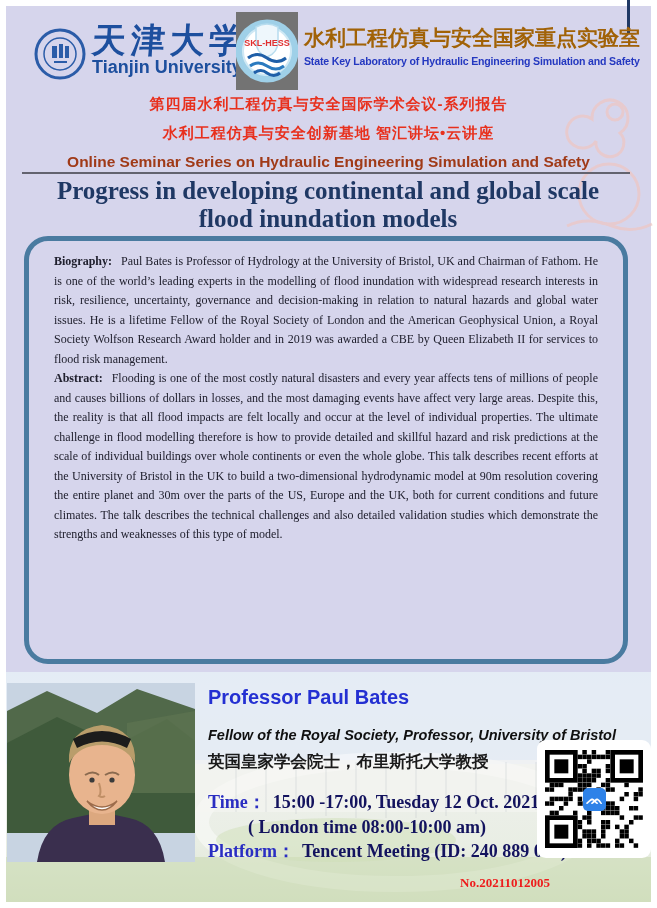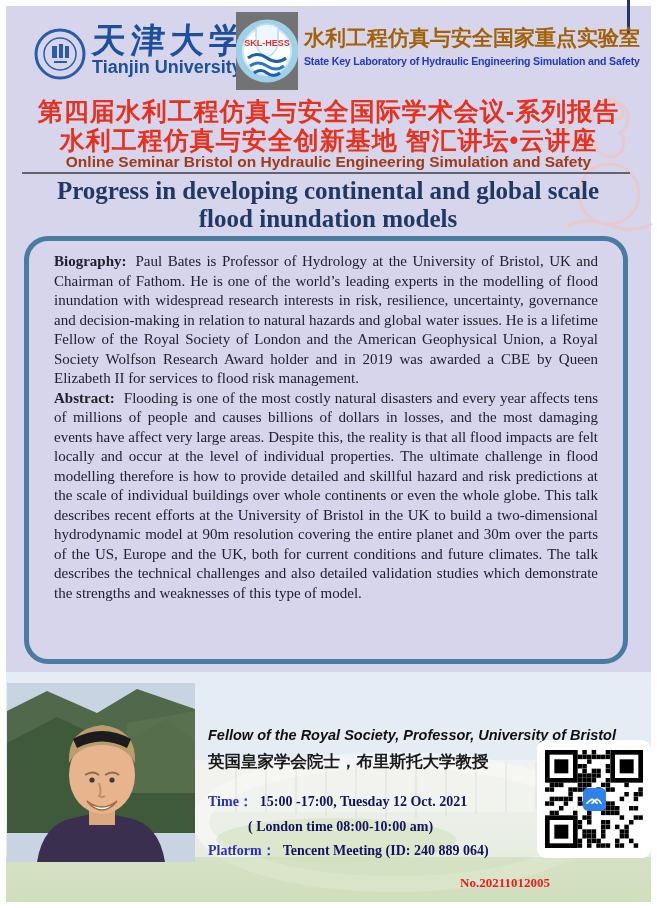--- a/index.html
+++ b/index.html
@@ -41,21 +41,21 @@
     position: absolute; left: 304px; top: 55px; width: 360px;
     font-family: "Liberation Sans", sans-serif;
     font-size: 11.5px; font-weight: bold; color: #2438c0;
     white-space: nowrap; transform: scaleX(0.92); transform-origin: left top;
     letter-spacing: -0.2px; line-height: 13px;
   }
   
   .series-cn-1, .series-cn-2 {
     position: absolute; left: 6px; width: 645px; text-align: center;
     font-family: "Liberation Sans", sans-serif;
-    font-size: 25px; font-weight: bold; color: #e8301d; letter-spacing: 1px;
+    font-size: 15px; font-weight: bold; color: #e8301d; letter-spacing: 1px;
     white-space: nowrap;
   }
   .series-cn-1 { top: 95px; }
   .series-cn-2 { top: 124px; }
   .series-en {
     position: absolute; left: 6px; top: 153px; width: 645px; text-align: center;
     font-family: "Liberation Sans", sans-serif;
     font-size: 15.5px; font-weight: bold; color: #a03a18; white-space: nowrap;
   }
   .separator {
@@ -68,21 +68,21 @@
     text-align: center; font-size: 25px; font-weight: bold;
     color: #1f3864; line-height: 28px;
   }
   
   .info-box {
     position: absolute; left: 24px; top: 236px; width: 604px; height: 428px;
     border: 5px solid #4a7ba0; border-radius: 24px;
     padding: 11px 25px; overflow: hidden;
   }
   .info-box p {
-    font-size: 15px; line-height: 19.5px; color: #20202e;
+    font-size: 12px; line-height: 19.5px; color: #20202e;
     text-align: justify;
   }
   .plabel { font-weight: bold; margin-right: 9px; }
   
   .cloud-motif { position: absolute; left: 537px; top: 64px; width: 120px; height: 180px; pointer-events: none; }
   .corner-tick { position: absolute; left: 627px; top: 0; width: 3px; height: 34px; background: #1f3864; }
   
   .bottom-area {
     position: absolute; left: 6px; top: 672px; width: 645px; height: 230px;
     background: linear-gradient(180deg, #e7edf6 0%, #eef0ec 45%, #e9eee4 75%, #dbe5cf 100%);
@@ -103,21 +103,21 @@
     font-size: 14.5px; font-weight: bold; font-style: italic; color: #101010;
     white-space: nowrap;
   }
   .speaker-title-cn {
     position: absolute; left: 208px; top: 751px; width: 340px;
     font-size: 16.5px; font-weight: bold; color: #1a1a1a;
     white-space: nowrap;
   }
   .details {
     position: absolute; left: 208px; top: 790px; width: 360px;
-    font-size: 14px; font-weight: bold; line-height: 24.5px; white-space: nowrap;
+    font-size: 18px; font-weight: bold; line-height: 24.5px; white-space: nowrap;
   }
   .dlabel { color: #2a2ec2; margin-right: 7px; }
   .dvalue { color: #13135e; }
   .dnote  { padding-left: 40px; }
   .qr-wrap {
     position: absolute; left: 537px; top: 740px; width: 114px; height: 118px;
     background: #ffffff; border-radius: 9px;
   }
   .qr-wrap svg { position: absolute; left: 8px; top: 10px; }
   .qr-icon {
@@ -195,21 +195,21 @@
         <path d="M14 54 q8 -6 17 0 q9 6 17 0" stroke="#2a7abf"></path>
         <path d="M18 61 q7 -5 13 0 q7 5 13 0" stroke="#1f5fa8"></path>
       </g>
     </svg>
   </div>
   <div class="lab-cn">水利工程仿真与安全国家重点实验室</div>
   <div class="lab-en">State Key Laboratory of Hydraulic Engineering Simulation and Safety</div>
 
   <div class="series-cn-1">第四届水利工程仿真与安全国际学术会议-系列报告</div>
   <div class="series-cn-2">水利工程仿真与安全创新基地  智汇讲坛•云讲座</div>
-  <div class="series-en">Online Seminar Bristol on Hydraulic Engineering Simulation and Safety</div>
+  <div class="series-en">Online Seminar Series on Hydraulic Engineering Simulation and Safety</div>
   <div class="separator"></div>
 
   <div class="talk-title">Progress in developing continental and global scale flood inundation models</div>
 
   <div class="info-box">
     <p><span class="plabel">Biography:</span><span>Paul Bates is Professor of Hydrology at the University of Bristol, UK and Chairman of Fathom. He is one of the world’s leading experts in the modelling of flood inundation with widespread research interests in risk, resilience, uncertainty, governance and decision-making in relation to natural hazards and global water issues. He is a lifetime Fellow of the Royal Society of London and the American Geophysical Union, a Royal Society Wolfson Research Award holder and in 2019 was awarded a CBE by Queen Elizabeth II for services to flood risk management.</span></p>
     <p><span class="plabel">Abstract:</span><span>Flooding is one of the most costly natural disasters and every year affects tens of millions of people and causes billions of dollars in losses, and the most damaging events have affect very large areas.  Despite this, the reality is that all flood impacts are felt locally and occur at the level of individual properties. The ultimate challenge in flood modelling therefore is how to provide detailed and skillful hazard and risk predictions at the scale of individual buildings over whole continents or even the whole globe.  This talk describes recent efforts at the University of Bristol in the UK to build a two-dimensional hydrodynamic model at 90m resolution covering the entire planet and 30m over the parts of the US, Europe and the UK, both for current conditions and future climates. The talk describes the technical challenges and also detailed validation studies which demonstrate the strengths and weaknesses of this type of model.</span></p>
   </div>
 
   <div class="speaker-photo">
@@ -229,20 +229,21 @@
 
       <path d="M78 92 q8 -5 14 0" stroke="#8a6a4f" stroke-width="2" fill="none"></path>
       <path d="M98 92 q8 -5 14 0" stroke="#8a6a4f" stroke-width="2" fill="none"></path>
       <circle cx="85" cy="97" r="2.6" fill="#3b3b3b"></circle>
       <circle cx="105" cy="97" r="2.6" fill="#3b3b3b"></circle>
       <path d="M92 100 q3 10 0 13 q3 2 6 0" stroke="#c08f66" stroke-width="2" fill="none"></path>
       <path d="M80 118 q15 12 30 0 q-7 9 -15 9 q-8 0 -15 -9z" fill="#ffffff" stroke="#9c6b4a" stroke-width="1.5"></path>
     </svg>
   </div>
 
+  <div class="speaker-name">Professor Paul Bates</div>
   <div class="speaker-title-en">Fellow of the Royal Society, Professor, University of Bristol</div>
   <div class="speaker-title-cn">英国皇家学会院士，布里斯托大学教授</div>
 
   <div class="details">
     <div><span class="dlabel">Time：</span><span class="dvalue">15:00 -17:00, Tuesday 12 Oct. 2021</span></div>
     <div class="dnote"><span class="dvalue">( London time 08:00-10:00 am)</span></div>
     <div><span class="dlabel">Platform：</span><span class="dvalue">Tencent Meeting (ID: 240 889 064)</span></div>
   </div>
 
   <div class="qr-wrap">

